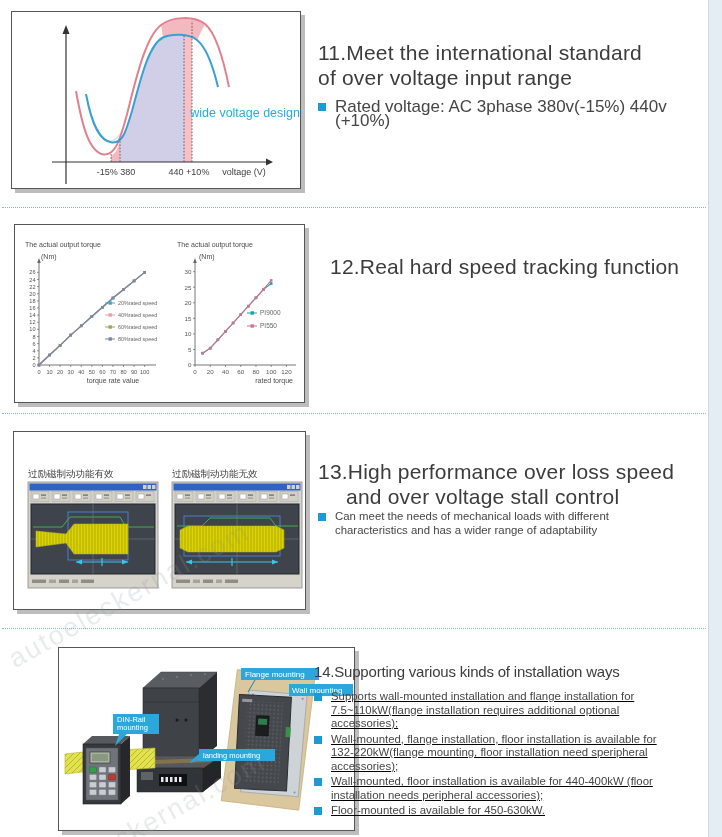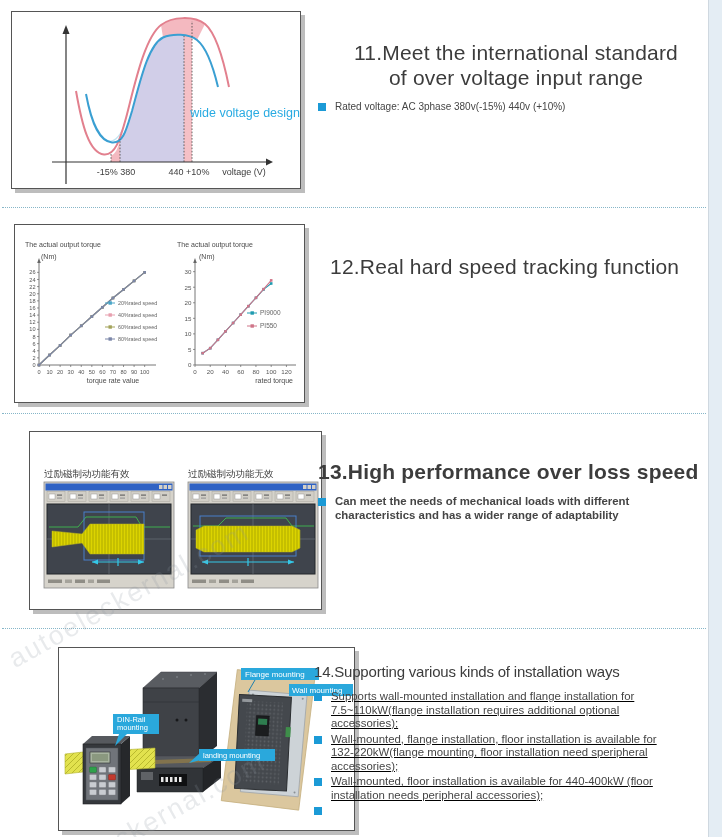--- a/index.html
+++ b/index.html
@@ -49,29 +49,29 @@
       <line x1="180" y1="150" x2="180" y2="9"></line>
     </g>
 
     <text x="104" y="163" font-size="9" fill="#3c3c3c" text-anchor="middle">-15% 380</text>
     <text x="177" y="163" font-size="9" fill="#3c3c3c" text-anchor="middle">440 +10%</text>
     <text x="232" y="163" font-size="9" fill="#3c3c3c" text-anchor="middle">voltage (V)</text>
     <text x="288" y="105" font-size="12.5" fill="#29abe2" text-anchor="end">wide voltage design</text>
   </svg>
 </div>
 
-<div class="txt" style="left:318px;top:40px;width:396px;text-align:center;">
+<div class="txt" style="left:318px;top:40px;width:396px;">
   <div class="title">
     <div>11.Meet the international standard</div>
     <div>of over voltage input range</div>
   </div>
   <div class="bullets" style="margin-top:10px;">
     <div class="bullet">
       <span class="sq"></span>
-      <span class="btext" style="font-size:10px;">Rated voltage: AC 3phase 380v(-15%) 440v (+10%)</span>
+      <span class="btext" style="font-size:17px;">Rated voltage: AC 3phase 380v(-15%) 440v (+10%)</span>
     </div>
   </div>
 </div>
 
 <div class="divider" style="top:207px;"></div>
 
 <div class="figbox" style="left:14px;top:224px;width:289px;height:177px;">
   <svg id="chart12" width="289" height="177" viewBox="0 0 289 177">
       <text x="10" y="22" font-size="7" fill="#4a4a4a">The actual output torque</text>
       <text x="26" y="34" font-size="7" fill="#4a4a4a">(Nm)</text>
@@ -255,21 +255,21 @@
 </div>
 
 <div class="txt" style="left:330px;top:254px;width:396px;">
   <div class="title">
     <div>12.Real hard speed tracking function</div>
   </div>
 </div>
 
 <div class="divider" style="top:413px;"></div>
 
-<div class="figbox" style="left:29px;top:431px;width:291px;height:177px;text-decoration:underline;">
+<div class="figbox" style="left:13px;top:431px;width:291px;height:177px;text-decoration:underline;">
   <svg width="291" height="177" viewBox="0 0 291 177">
     <defs>
       <pattern id="yhatch" width="3" height="8" patternUnits="userSpaceOnUse">
         <rect width="3" height="8" fill="#dcd400"></rect>
         <line x1="1" y1="0" x2="1" y2="8" stroke="#9a9600" stroke-width=".7"></line>
       </pattern>
     </defs>
     <text x="14" y="45" font-size="9.5" fill="#3a3a3a">过励磁制动功能有效</text>
     <text x="158" y="45" font-size="9.5" fill="#3a3a3a">过励磁制动功能无效</text>
 
@@ -398,25 +398,26 @@
         <rect x="4" y="97.5" width="14" height="3.5" fill="#8f8d86"></rect>
           <rect x="21" y="97.5" width="7" height="3.5" fill="#a5a39b"></rect>
           <rect x="31" y="97.5" width="10" height="3.5" fill="#8f8d86"></rect>
           <rect x="44" y="97.5" width="6" height="3.5" fill="#a5a39b"></rect>
           <rect x="53" y="97.5" width="13" height="3.5" fill="#8f8d86"></rect>
       </g>
     </g>
   </svg>
 </div>
 
-<div class="txt" style="left:318px;top:459px;width:400px;font-weight:bold;">
+<div class="txt" style="left:318px;top:459px;width:400px;">
   <div class="title">
     <div>13.High performance over loss speed</div>
-  </div>
-  <div class="bullets" style="margin-top:11px;width:320px;">
+    <div class="title2">and over voltage stall control</div>
+  </div>
+  <div class="bullets" style="margin-top:1px;width:320px;">
     <div class="bullet">
       <span class="sq"></span>
       <span class="btext">Can meet the needs of mechanical loads with different characteristics and has a wider range of adaptability</span>
     </div>
   </div>
 </div>
 
 <div class="divider" style="top:628px;"></div>
 
 <div class="figbox" style="left:10px;top:647px;width:295px;height:182px;margin-left:48px;">
@@ -530,20 +531,21 @@
     <div class="bullet">
       <span class="sq"></span>
       <span class="btext">Wall-mounted, flange installation, floor installation is available for 132-220kW(flange mounting, floor installation need speripheral accessories);</span>
     </div>
     <div class="bullet">
       <span class="sq"></span>
       <span class="btext">Wall-mounted, floor installation is available for 440-400kW (floor installation needs peripheral accessories);</span>
     </div>
     <div class="bullet">
       <span class="sq"></span>
+      <span class="btext">Floor-mounted is available for 450-630kW.</span>
     </div>
   </div>
 </div>
 
 <div class="wm" style="left:-6px;top:580px;">autoeleckernal.com</div>
 <div class="wm" style="left:10px;top:810px;">autoeleckernal.com</div>
 
 <div class="right-strip"></div>
 
 </body></html>

